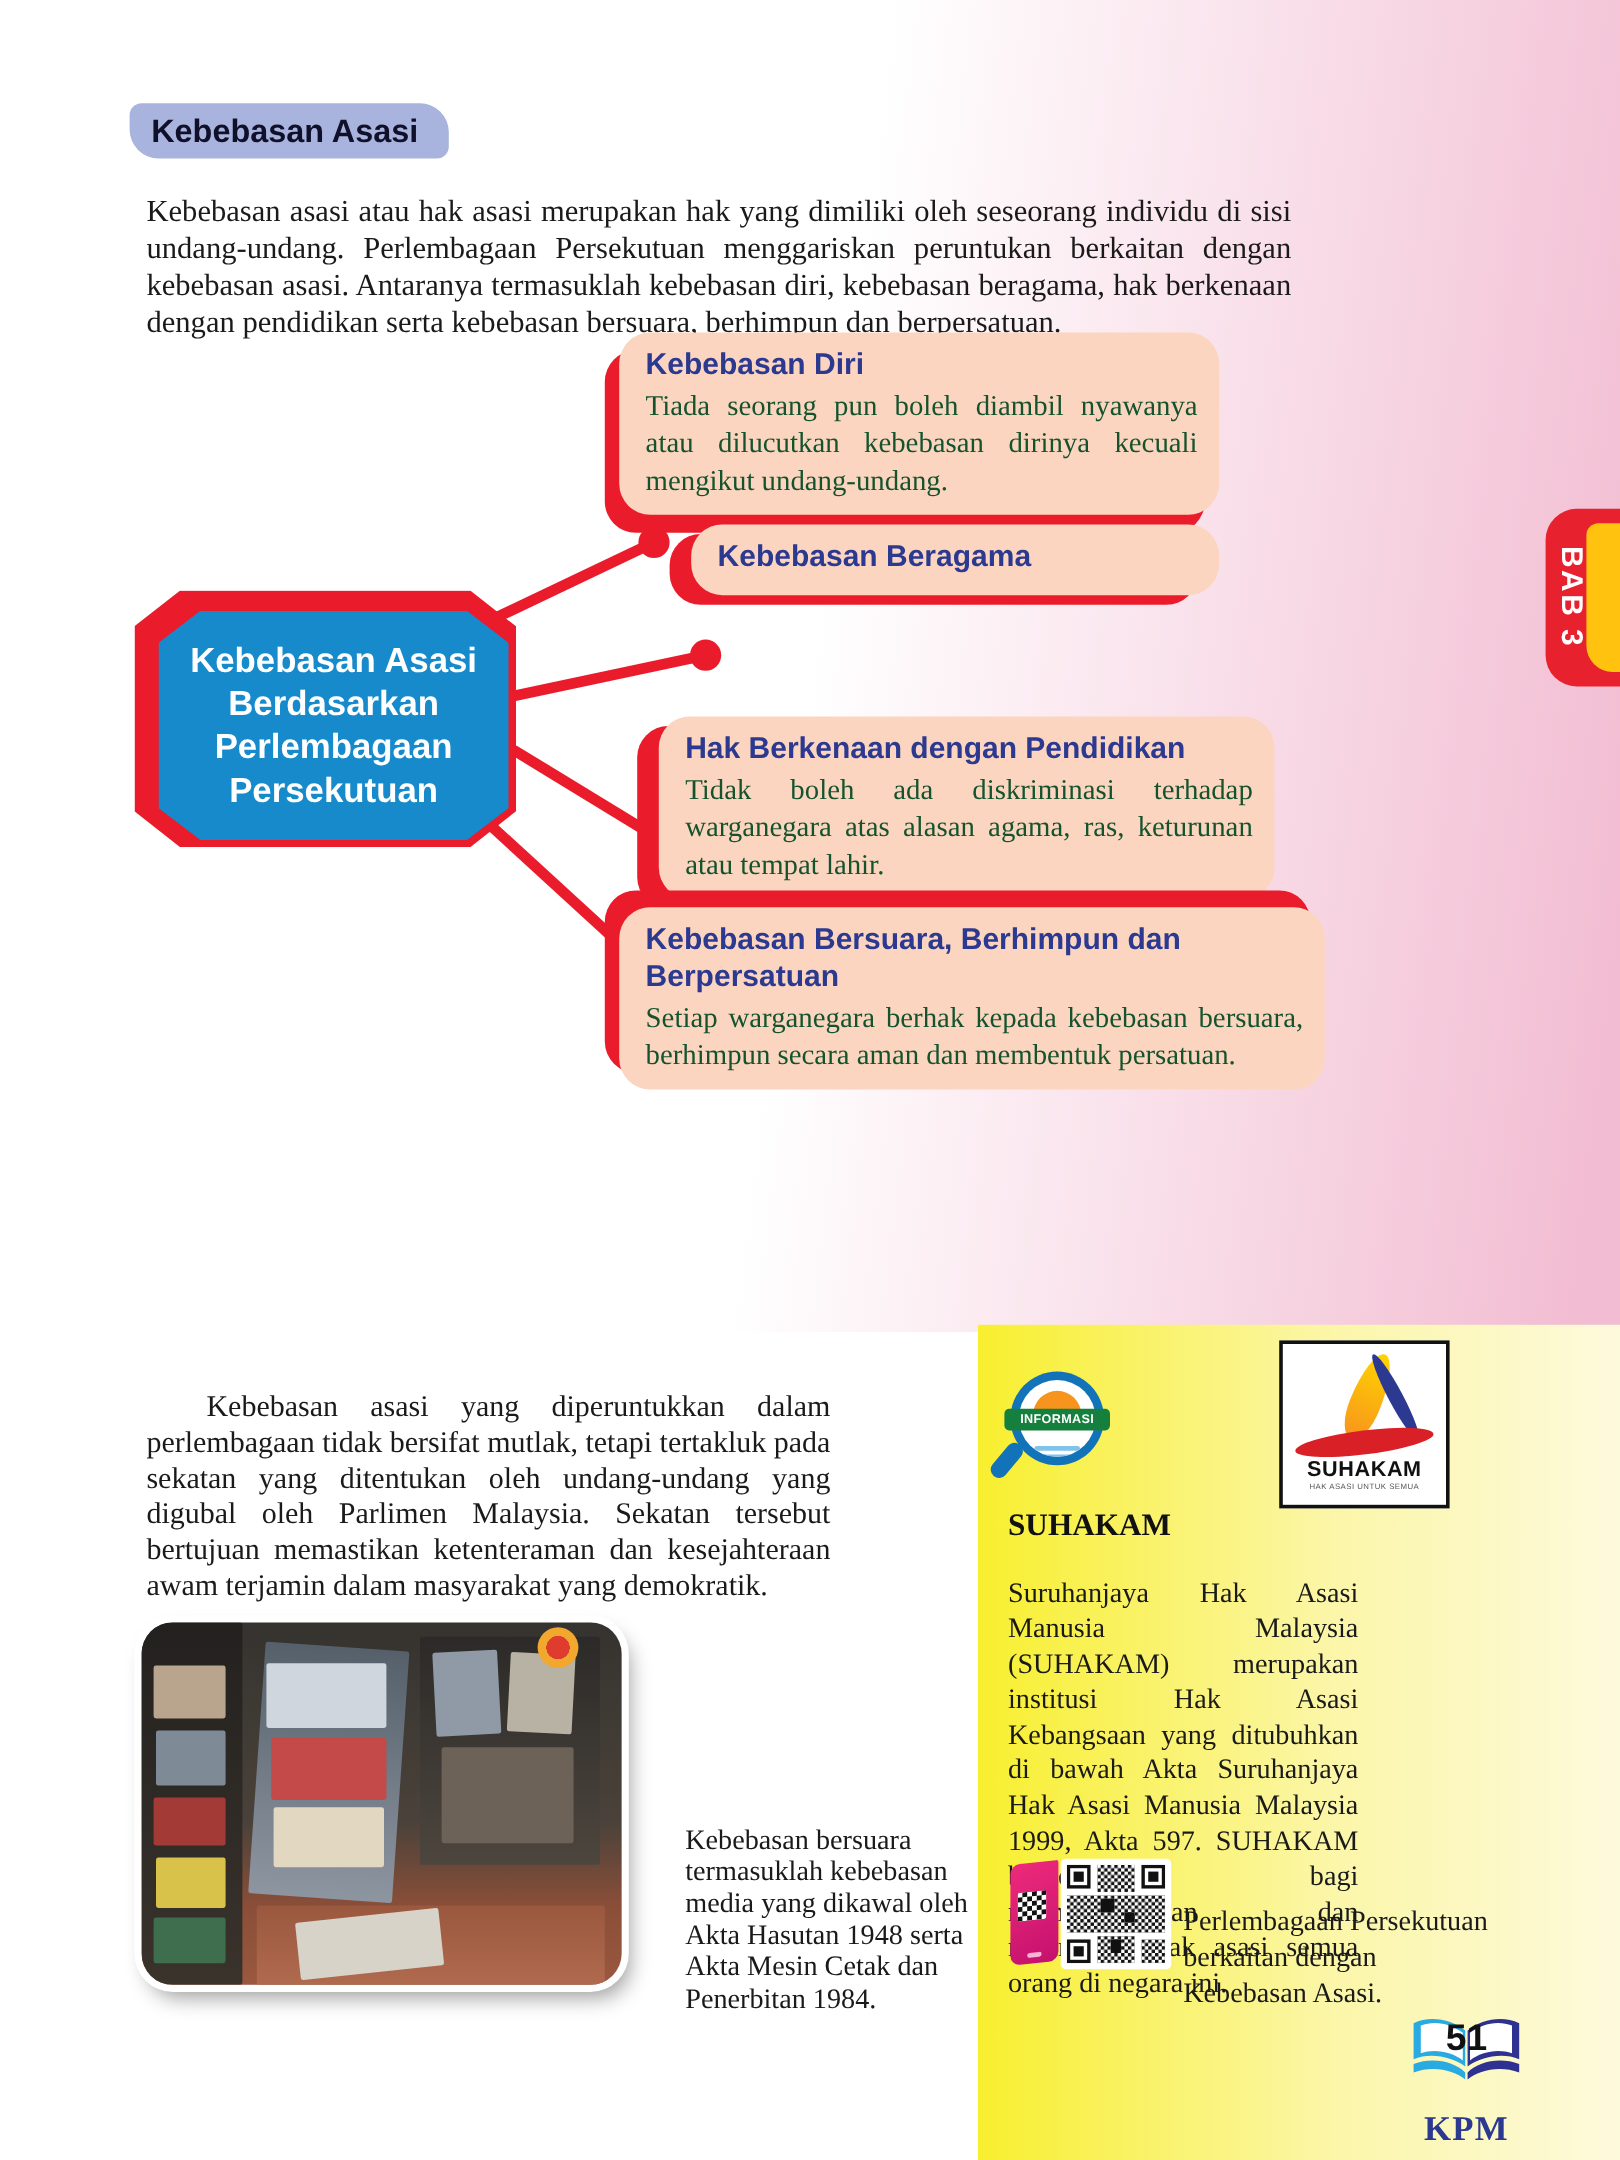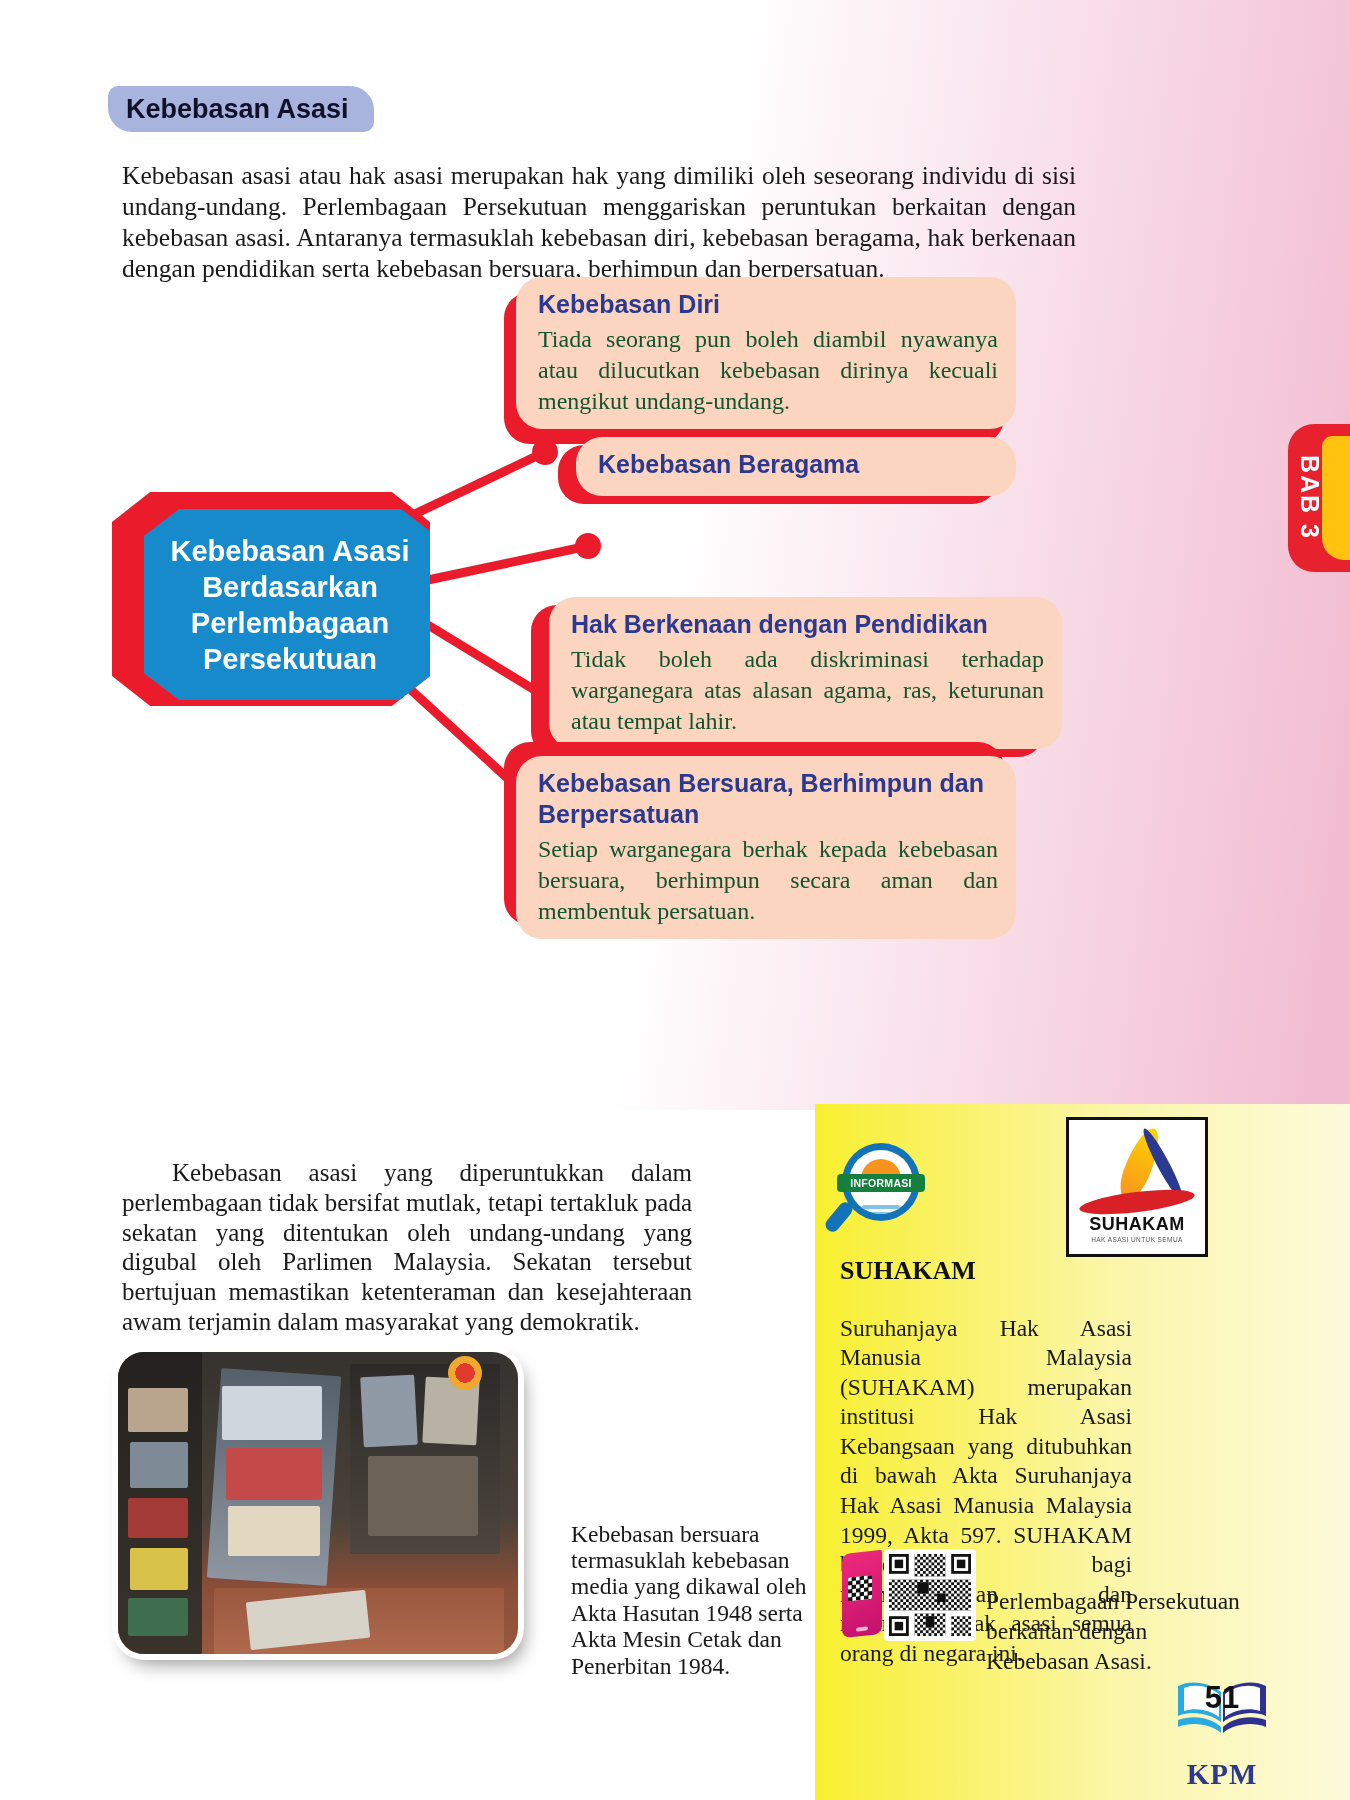--- a/index.html
+++ b/index.html
@@ -31,35 +31,35 @@
     position:absolute; left:112px; top:492px; width:318px; height:214px;
     background:#ea1c2c; z-index:2;
     clip-path:polygon(12% 0,88% 0,100% 14%,100% 86%,88% 100%,12% 100%,0 86%,0 14%);
   }
   .hub-inner {
     position:absolute; left:20px; top:17px; width:292px; height:191px;
     background:#168acb;
     clip-path:polygon(12% 0,88% 0,100% 14%,100% 86%,88% 100%,12% 100%,0 86%,0 14%);
     display:flex; align-items:center; justify-content:center; text-align:center;
     font-family:"Liberation Sans", sans-serif; font-weight:bold;
-    font-size:29px; line-height:36px; color:#fff; padding:16px 14px; box-sizing:border-box;margin-left:12px;
+    font-size:29px; line-height:36px; color:#fff; padding:16px 14px; box-sizing:border-box;
   }
   .node {
     position:absolute; background:#fbd5bf; border-radius:26px;
     padding:12px 18px 12px 22px; box-sizing:border-box; z-index:2;
   }
   .node h3 {
     margin:0 0 4px 0; font-family:"Liberation Sans", sans-serif;
     font-weight:bold; font-size:25px; line-height:31px; color:#2b3990;
   }
   .node p { margin:0; font-size:24px; line-height:31px; text-align:justify; color:#14532d; }
   .node1 { left:516px; top:277px; width:500px; box-shadow:-12px 15px 0 #ea1c2c; }
   .node2 { left:576px; top:437px; width:440px; box-shadow:-18px 8px 0 #ea1c2c; }
   .node3 { left:549px; top:597px; width:513px; box-shadow:-18px 8px 0 #ea1c2c; }
-  .node4 { left:516px; top:756px; width:500px; box-shadow:-12px -14px 0 #ea1c2c; }
+  .node4 { left:516px; top:756px; width:588px; box-shadow:-12px -14px 0 #ea1c2c; }
   
   .bab-tab {
     position:absolute; left:1288px; top:424px; width:62px; height:148px;
     background:#e8212e; border-radius:26px 0 0 26px; z-index:3;
   }
   .bab-gold {
     position:absolute; left:34px; top:12px; width:28px; height:124px;
     background:#ffc20e; border-radius:10px 0 0 22px;
   }
   .bab-text {

